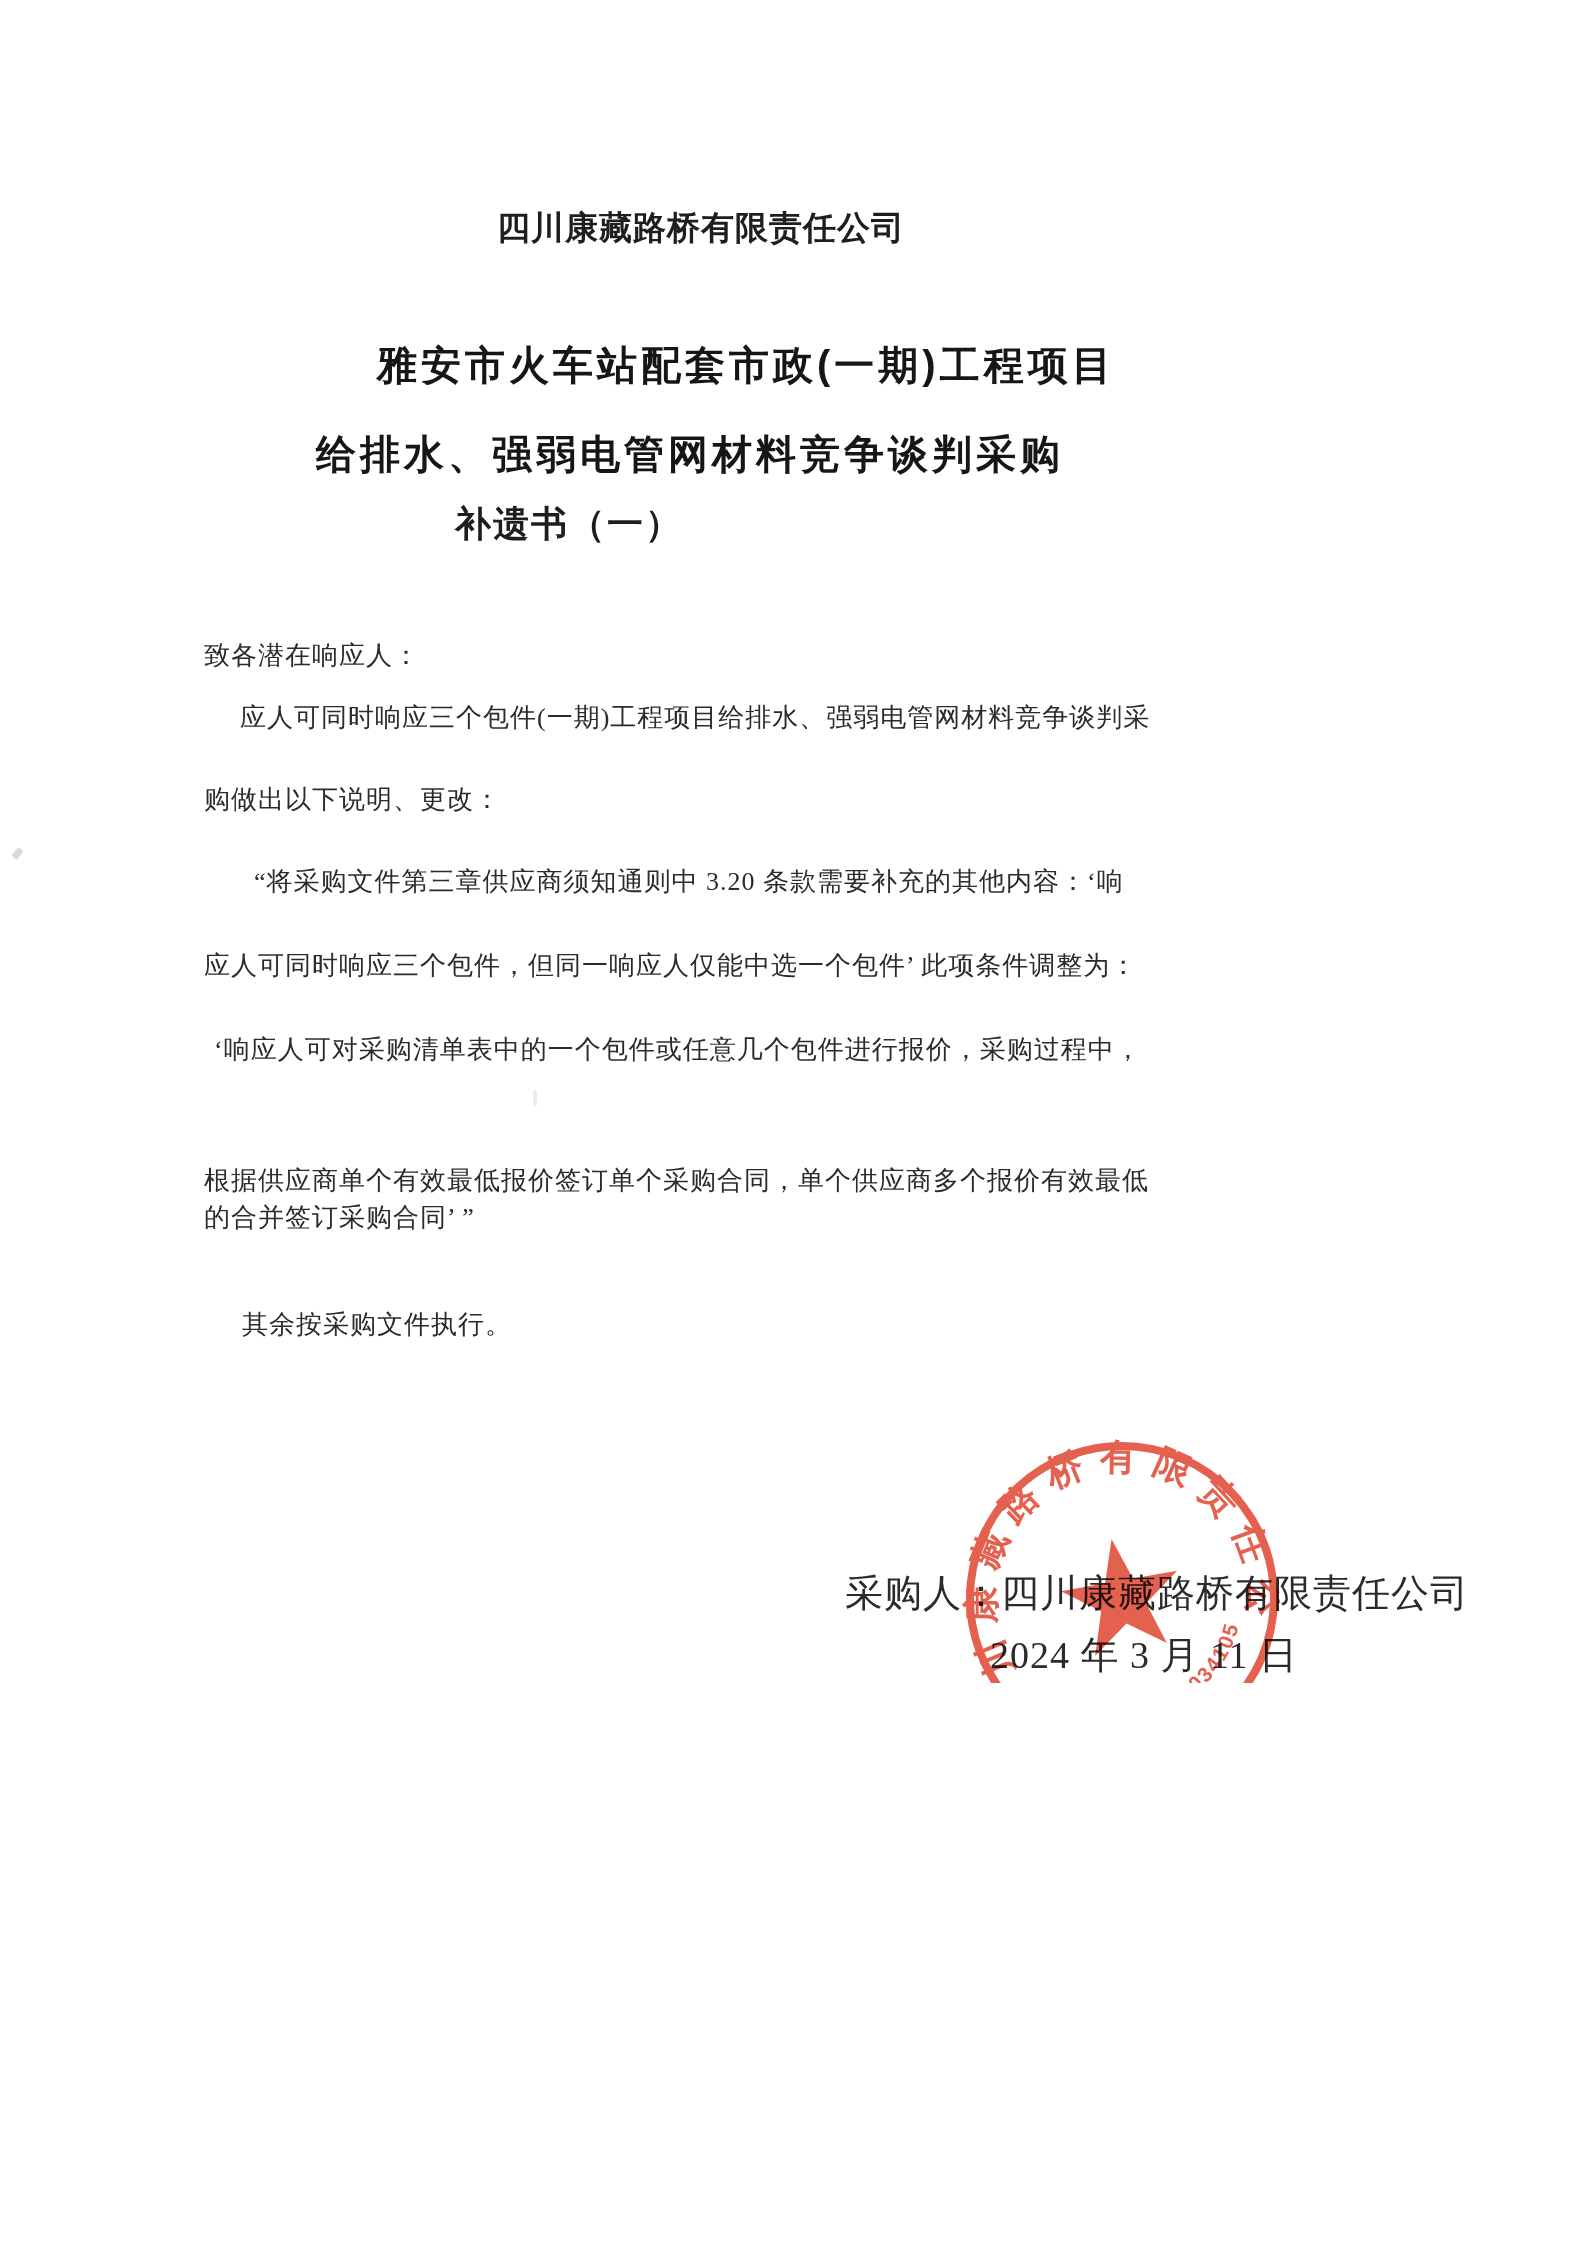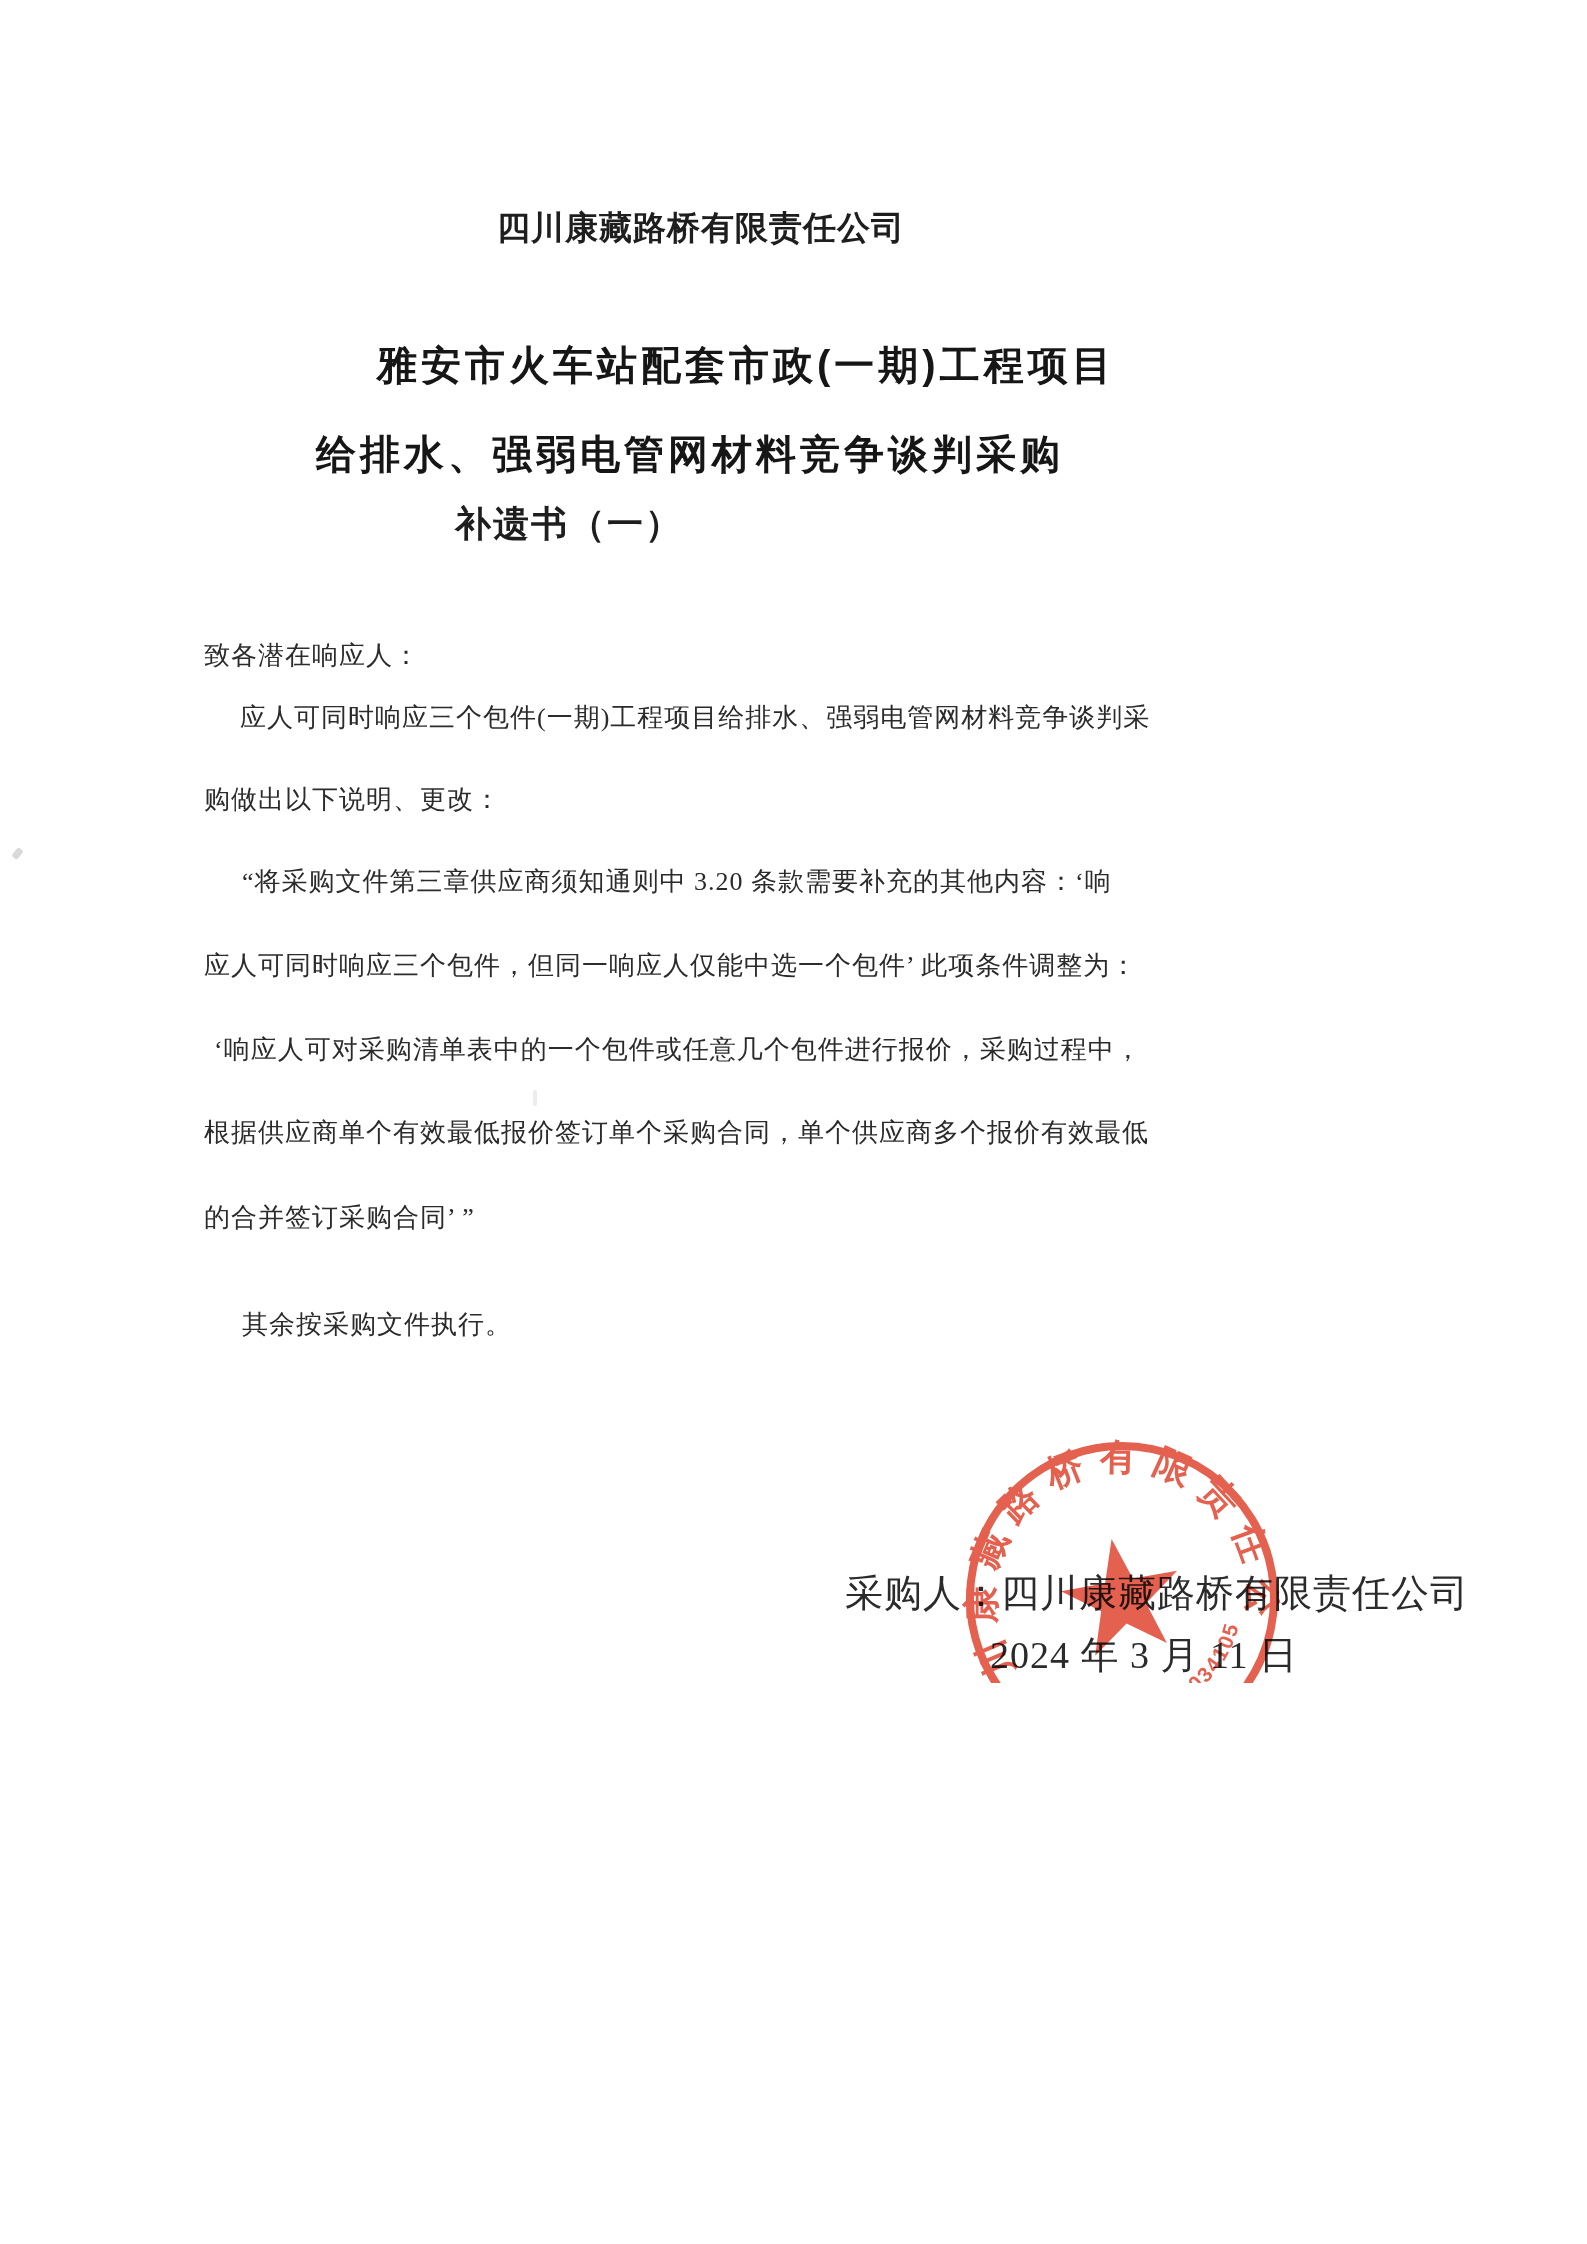--- a/index.html
+++ b/index.html
@@ -57,27 +57,27 @@
   <div class="abs t-project" style="left:316px; top:427px;">给排水、强弱电管网材料竞争谈判采购</div>
 
   <div class="abs t-doc" style="left:455px; top:500px;">补遗书（一）</div>
 
   <div class="abs body-line" style="left:204px; top:638px;">致各潜在响应人：</div>
 
   <div class="abs body-line" style="left:240px; top:700px;">应人可同时响应三个包件(一期)工程项目给排水、强弱电管网材料竞争谈判采</div>
 
   <div class="abs body-line" style="left:204px; top:782px;">购做出以下说明、更改：</div>
 
-  <div class="abs body-line" style="left:242px; top:864px;">“将采购文件第三章供应商须知通则中 3.20 条款需要补充的其他内容：‘响</div>
+  <div class="abs body-line" style="left:254px; top:864px;">“将采购文件第三章供应商须知通则中 3.20 条款需要补充的其他内容：‘响</div>
 
   <div class="abs body-line" style="left:204px; top:948px;">应人可同时响应三个包件，但同一响应人仅能中选一个包件’ 此项条件调整为：</div>
 
   <div class="abs body-line" style="left:214px; top:1032px;">‘响应人可对采购清单表中的一个包件或任意几个包件进行报价，采购过程中，</div>
 
-  <div class="abs body-line" style="left:204px; top:1115px;text-align:center;">根据供应商单个有效最低报价签订单个采购合同，单个供应商多个报价有效最低</div>
+  <div class="abs body-line" style="left:204px; top:1163px;text-align:center;">根据供应商单个有效最低报价签订单个采购合同，单个供应商多个报价有效最低</div>
 
   <div class="abs body-line" style="left:204px; top:1200px;">的合并签订采购合同’ ”</div>
 
   <div class="abs body-line" style="left:242px; top:1307px;">其余按采购文件执行。</div>
 
   <div class="abs sig-line" style="left:845px; top:1568px;">
     <span>采购人：</span><span>四川康藏路桥有限责任公司</span>
   </div>
 
   <div class="abs sig-line" style="left:990px; top:1630px;">2024 年 3 月 11 日</div>

